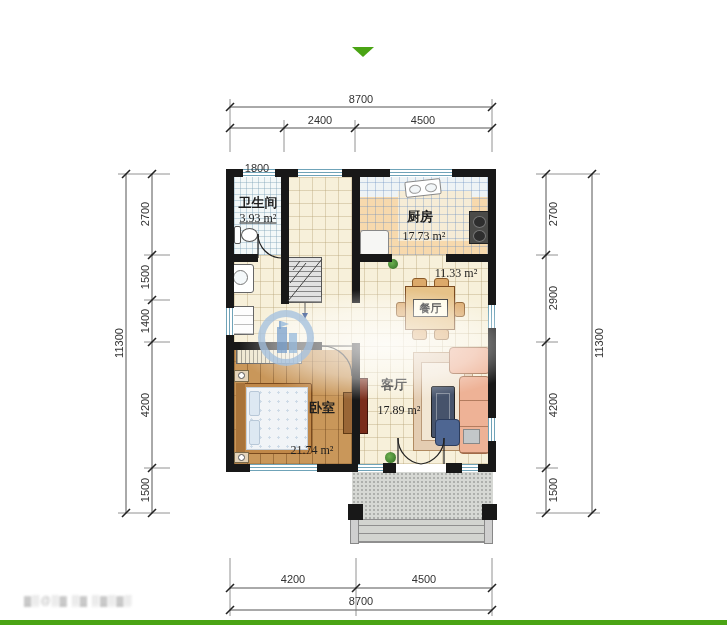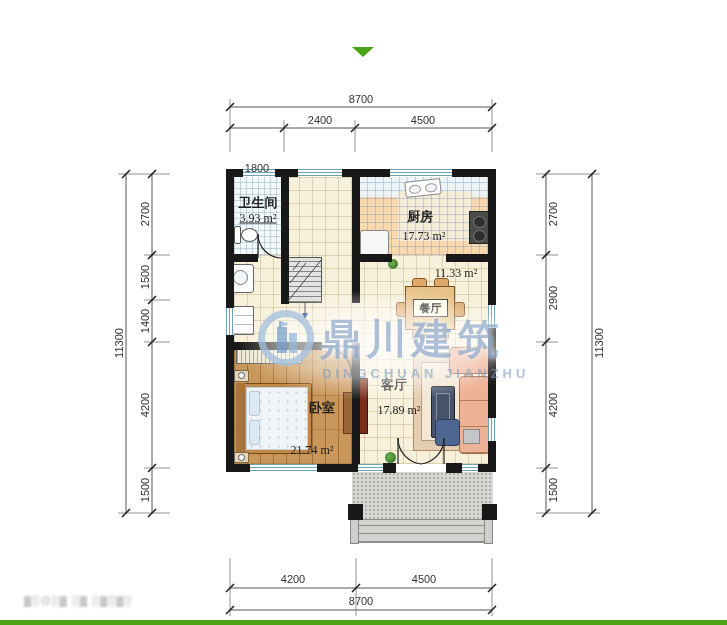--- a/index.html
+++ b/index.html
@@ -312,19 +312,17 @@
 
   <div class="abs wm-fog" style="left:240px;top:290px;width:290px;height:110px;"></div>
   <div class="abs wm-circle" style="left:258px;top:310px;width:56px;height:56px;">
     <svg width="42" height="42" viewBox="0 0 42 42" style="position:absolute;left:0;top:0;">
       <rect x="12" y="10" width="10" height="26" fill="rgba(120,160,205,.75)"></rect>
       <rect x="24" y="16" width="8" height="20" fill="rgba(150,185,220,.75)"></rect>
       <rect x="14" y="4" width="2" height="8" fill="rgba(120,160,205,.8)"></rect>
       <path d="M16,4 L24,7 L16,10 Z" fill="rgba(150,185,220,.8)"></path>
     </svg>
   </div>
-  <div class="wm-cn" style="left:320px;top:312px;">鼎川建筑</div>
-  <div class="wm-en" style="left:322px;top:366px;">DINGCHUAN JIANZHU</div>
 
   <div class="blur-note" style="left:24px;top:595px;">▓▒@▒▓ ▒▓ ▒▓▒▓▒</div>
   <div class="bottom-strip"></div>
 
 </div>
 
 </body></html>

